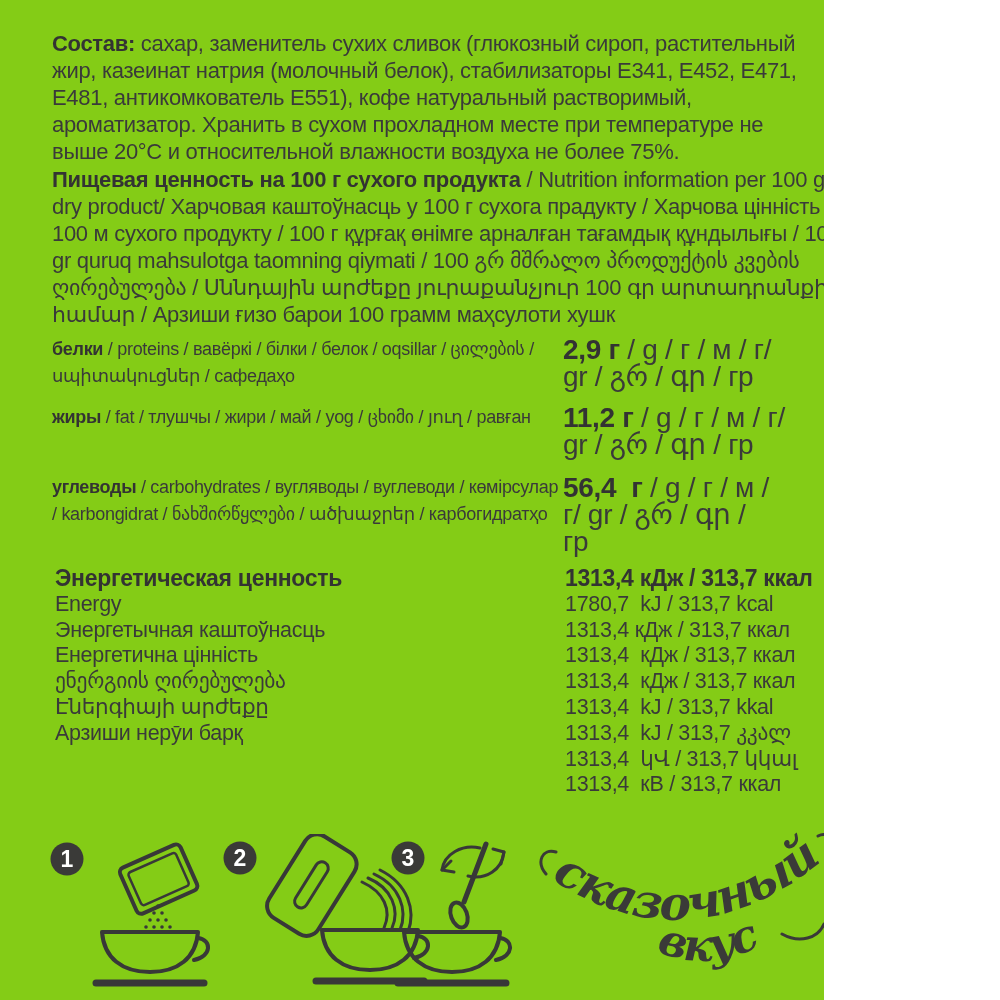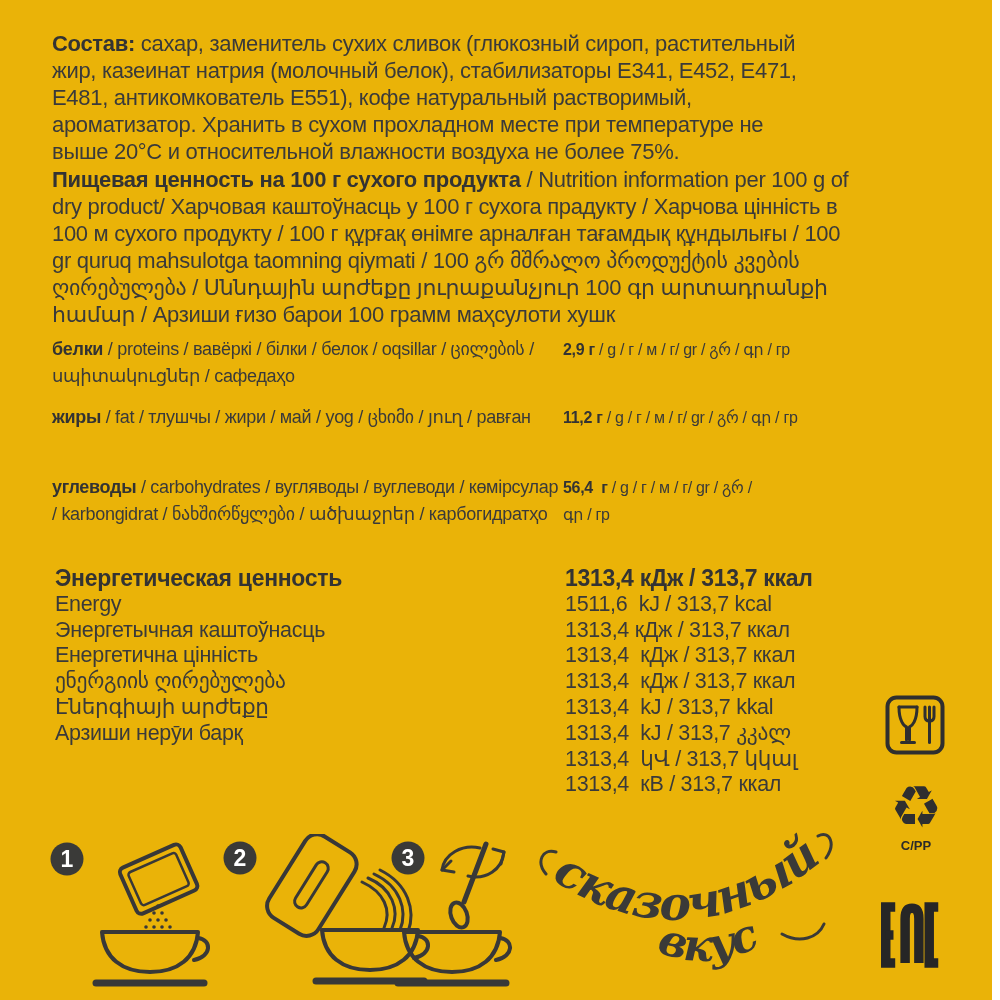--- a/index.html
+++ b/index.html
@@ -1,25 +1,25 @@
 <!DOCTYPE html>
 <html><head>
 <meta charset="utf-8">
 <style>
   html,body{margin:0;padding:0;background:#ffffff;}
-  .sheet{position:relative;width:992px;height:1000px;background:#eab308;overflow:hidden;
+  .sheet{position:relative;width:824px;height:1000px;background:#84cc16;overflow:hidden;
          font-family:"Liberation Sans","DejaVu Sans",sans-serif;color:#3a3a3a;}
   .sheet *{box-sizing:border-box;}
   p{margin:0;}
   b{font-weight:700;color:#333333;}
   .para{position:absolute;left:52px;font-size:22px;line-height:27px;letter-spacing:-0.3px;}
   .comp{top:30px;width:772px;}
   .nh{top:166px;width:798px;}
   .nl{position:absolute;left:52px;width:515px;font-size:18px;line-height:27px;letter-spacing:-0.3px;}
-  .nv{position:absolute;left:563px;width:238px;font-size:16px;line-height:27px;letter-spacing:-0.3px;white-space:pre-wrap;}
+  .nv{position:absolute;left:563px;width:238px;font-size:28px;line-height:27px;letter-spacing:-0.3px;white-space:pre-wrap;}
   .nv.c{width:210px;}
   .ecol{position:absolute;top:566px;}
   .elab{left:55px;width:500px;}
   .eval{left:565px;width:340px;}
   .ecol div{height:25.8px;line-height:25.8px;font-size:21.5px;letter-spacing:-0.3px;white-space:pre;overflow:visible;}
   .ecol div.strong{font-size:23px;font-weight:700;color:#333333;}
   .icon-svg{position:absolute;}
   .recycle{position:absolute;left:874px;top:776px;width:84px;text-align:center;color:#2f2f2f;}
   .recycle .rg{font-family:"DejaVu Sans",sans-serif;font-size:58px;line-height:62px;font-weight:700;display:block;}
   .recycle .rc{font-size:13px;font-weight:700;letter-spacing:0;margin-top:0;color:#2a2a2a;}
@@ -47,21 +47,21 @@
     <div>Energy</div>
     <div>Энергетычная каштоўнасць</div>
     <div>Енергетична цінність</div>
     <div>ენერგიის ღირებულება</div>
     <div>Էներգիայի արժեքը</div>
     <div>Арзиши нерӯи барқ</div>
   </div>
 
   <div class="ecol eval">
     <div class="strong">1313,4 кДж / 313,7 ккал</div>
-    <div>1511,6  kJ / 313,7 kcal</div>
+    <div>1780,7  kJ / 313,7 kcal</div>
     <div>1313,4 кДж / 313,7 ккал</div>
     <div>1313,4  кДж / 313,7 ккал</div>
     <div>1313,4  кДж / 313,7 ккал</div>
     <div>1313,4  kJ / 313,7 kkal</div>
     <div>1313,4  kJ / 313,7 კკალ</div>
     <div>1313,4  կՎ / 313,7 կկալ</div>
     <div>1313,4  кВ / 313,7 ккал</div>
   </div>
 
   <svg class="icon-svg" style="left:46px;top:836px" width="168" height="152" viewBox="0 0 168 152">

